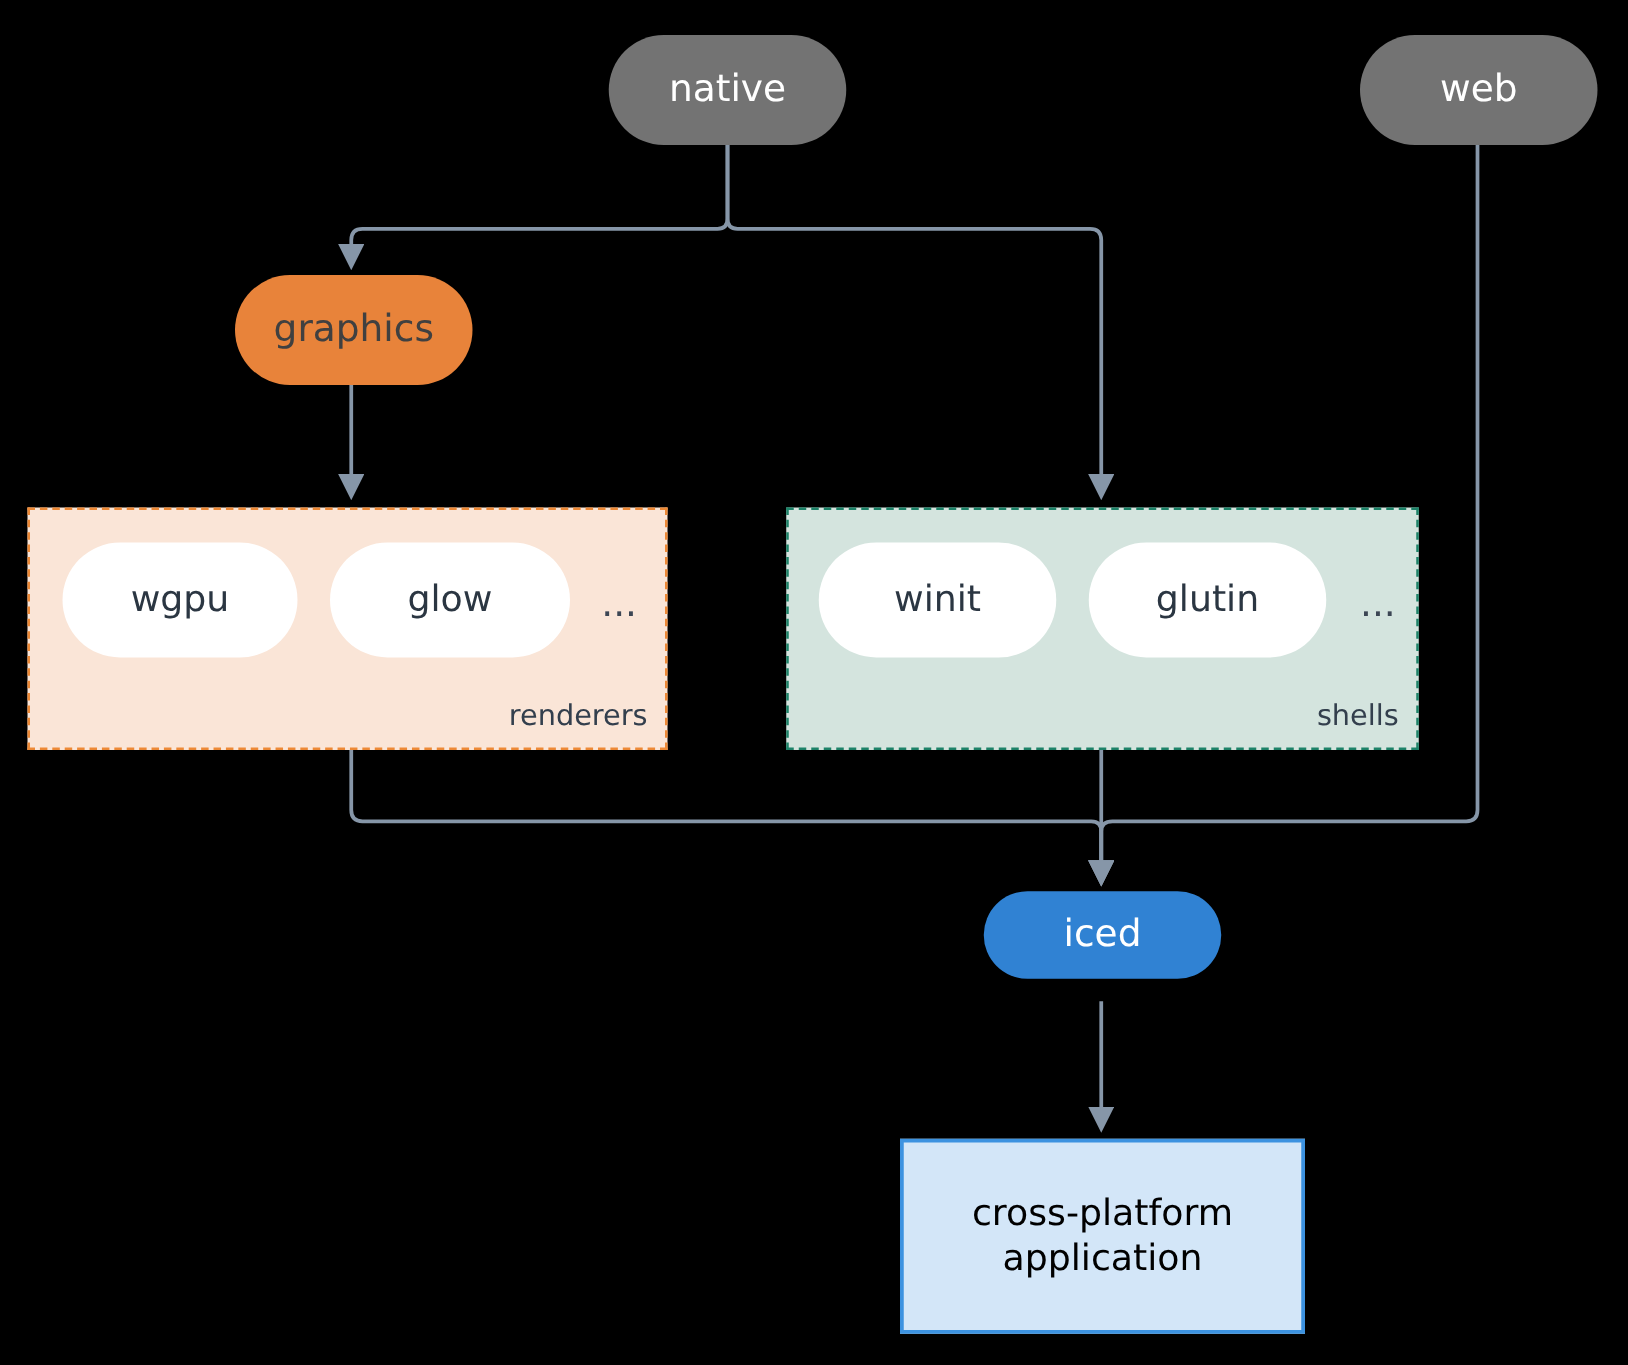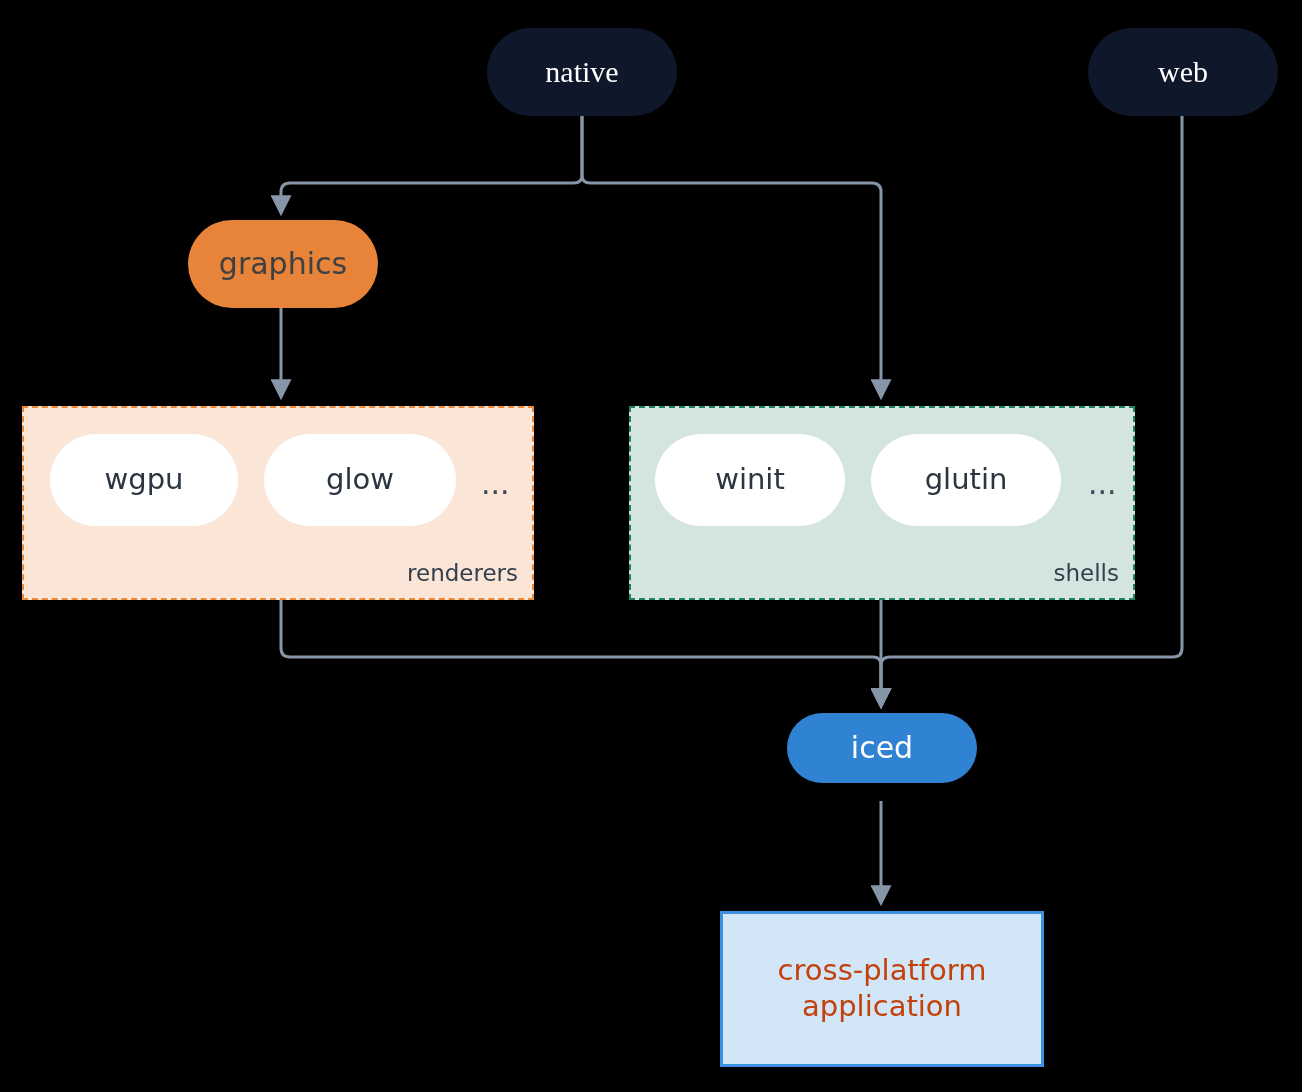--- a/index.html
+++ b/index.html
@@ -37,24 +37,23 @@
   .node-label {
     display: block;
     line-height: 1.24;
     white-space: pre-line;
   }
 
   
   #node-native, #node-web {
     width: 190px;
     height: 88px;
-    background: #0f172a;
+    background: #737373;
     color: #ffffff;
     font-size: 30px;
-    font-family: Liberation Serif, serif;
   }
   #node-native { left: 487px; top: 28px; }
   #node-web    { left: 1088px; top: 28px; }
 
   
   #node-graphics {
     left: 188px;
     top: 220px;
     width: 190px;
     height: 88px;
@@ -134,21 +133,21 @@
   }
 
   
   #node-application {
     left: 720px;
     top: 911px;
     width: 324px;
     height: 156px;
     background: #d3e6f8;
     border: 3px solid #3c92e0;
-    color: #c2410c;
+    color: #000000;
     font-size: 29px;
   }
 </style>
 </head>
 <body>
 
 <div id="canvas">
 
   <svg id="edges" viewBox="0 0 1302 1092" width="1302" height="1092" xmlns="http://www.w3.org/2000/svg">
     <defs>

